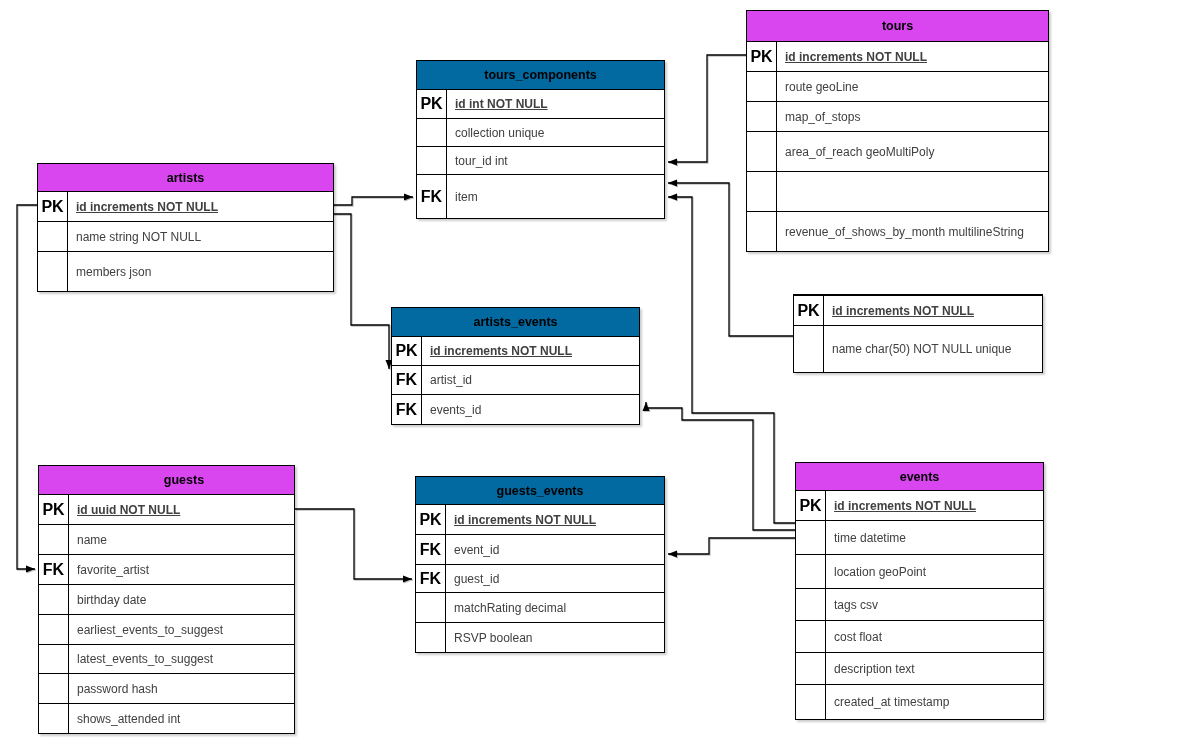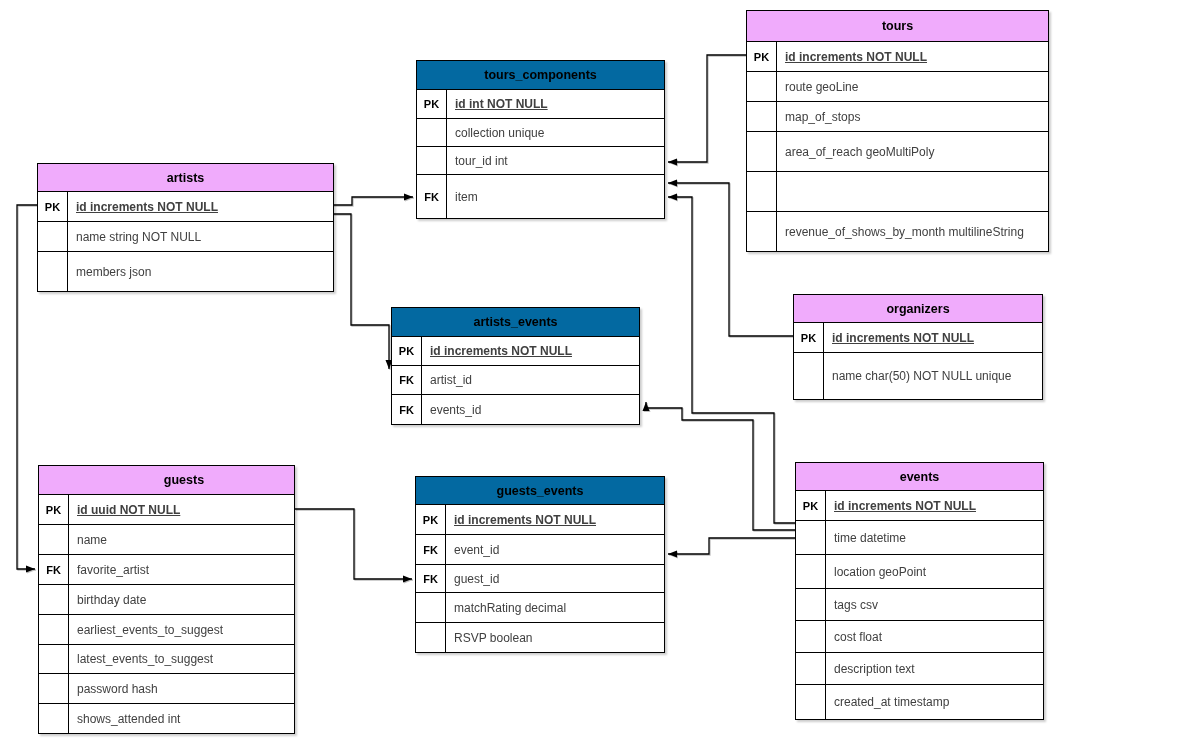--- a/index.html
+++ b/index.html
@@ -19,33 +19,33 @@
     background:#ffffff;
     border:1px solid #000;
     box-shadow:2px 2px 2px rgba(0,0,0,0.2);
     box-sizing:border-box;
   }
   .thead{
     display:flex;align-items:center;justify-content:center;
     font-weight:bold;font-size:12.5px;color:#000;
     box-sizing:border-box;
   }
-  .thead.blue{background:#f0abfc;}
+  .thead.blue{background:#d946ef;}
   .thead.gray{background:#0369a1;}
   .trow{
     display:flex;align-items:stretch;
     border-top:1px solid #000;
     box-sizing:border-box;
     background:#ffffff;
   }
   .kcell{
     width:30px;flex:0 0 30px;
     border-right:1px solid #000;
     display:flex;align-items:center;justify-content:center;
-    font-weight:bold;font-size:11px;color:#000;
+    font-weight:bold;font-size:16px;color:#000;
     box-sizing:border-box;
   }
   .fcell{
     flex:1;
     display:flex;align-items:center;
     padding-left:8px;padding-right:4px;
     font-size:12px;color:#404040;
     box-sizing:border-box;
     white-space:nowrap;overflow:hidden;
   }
@@ -145,21 +145,20 @@
         <div class="trow" style="height: 29px;">
           <div class="kcell">FK</div>
           <div class="fcell">artist_id</div>
         </div>
         <div class="trow" style="height: 30px;">
           <div class="kcell">FK</div>
           <div class="fcell">events_id</div>
         </div>
       </div>
       <div class="table" style="left: 793px; top: 294px; width: 250px;">
-        <div class="thead blue" style="height: 27px;">organizers</div>
         <div class="trow" style="height: 30px;">
           <div class="kcell">PK</div>
           <div class="fcell pk">id increments NOT NULL</div>
         </div>
         <div class="trow" style="height: 47px;">
           <div class="kcell"></div>
           <div class="fcell">name char(50) NOT NULL unique</div>
         </div>
       </div>
       <div class="table" style="left: 38px; top: 465px; width: 257px;">

